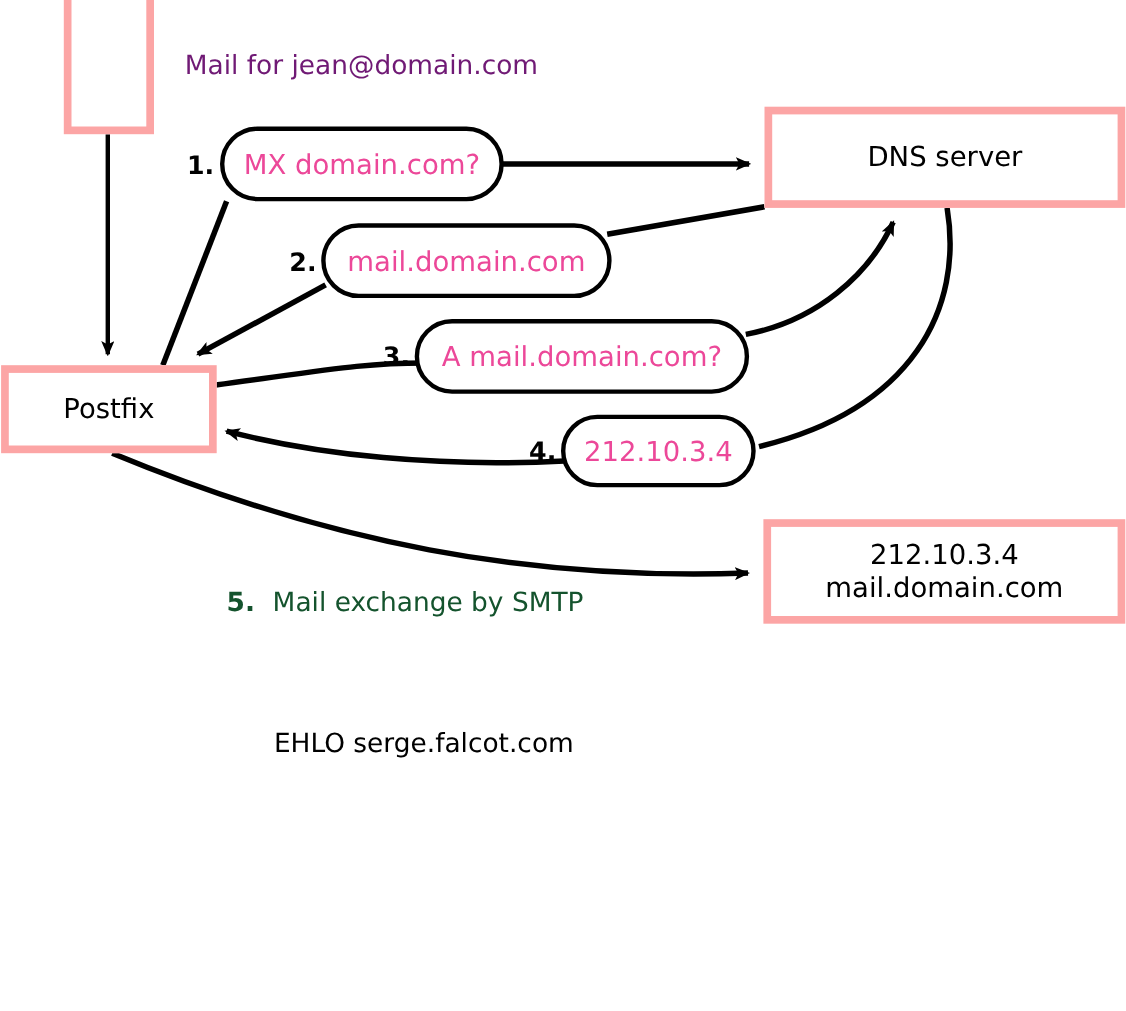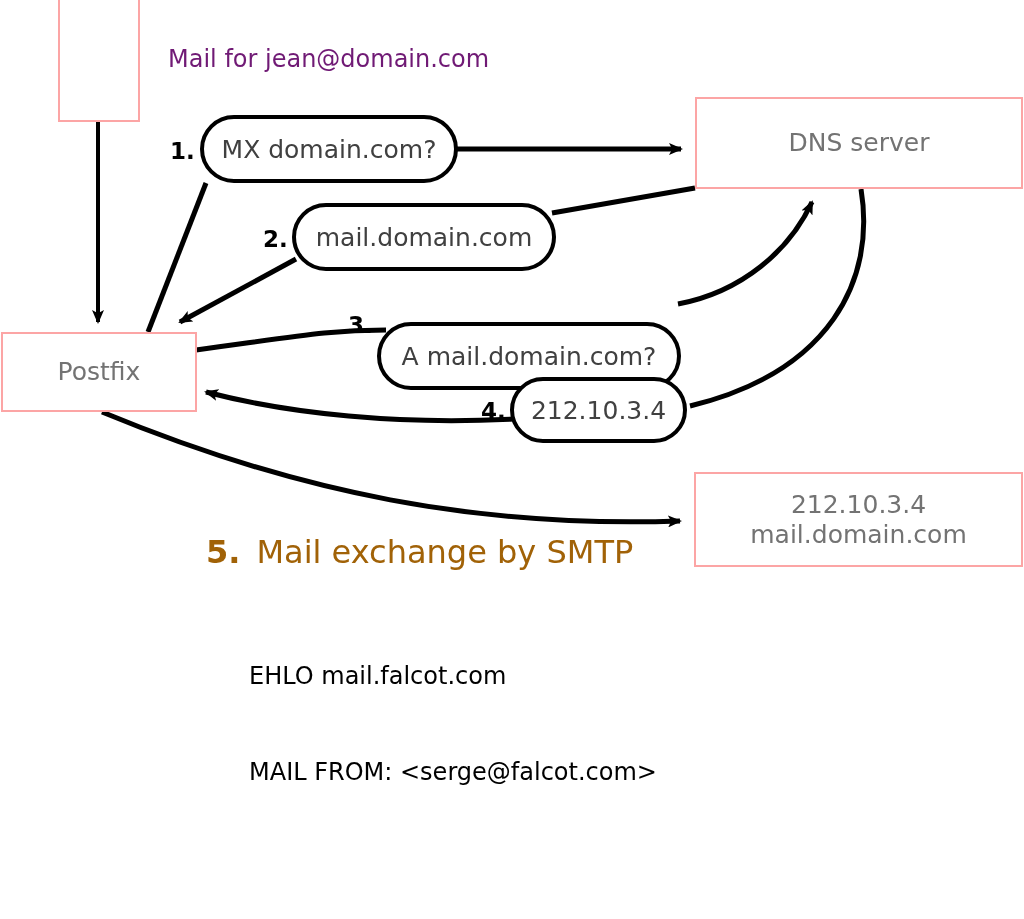--- a/index.html
+++ b/index.html
@@ -22,64 +22,64 @@
   svg#wires {
     position: absolute;
     left: 0;
     top: 0;
     width: 1024px;
     height: 919px;
   }
   .node-box {
     position: absolute;
     box-sizing: border-box;
-    border: 2px solid #fca5a5;
+    border: 7px solid #fca5a5;
     background: #ffffff;
     display: flex;
     align-items: center;
     justify-content: center;
     text-align: center;
     line-height: 1.18;
     font-size: 25px;
-    color: #737373;
+    color: #000000;
   }
   .node-box .lines {
     width: 100%;
   }
   .bubble {
     position: absolute;
     box-sizing: border-box;
     border: 4px solid #000000;
     background: #ffffff;
     border-radius: 999px;
     display: flex;
     align-items: center;
     justify-content: center;
     font-size: 25px;
-    color: #404040;
+    color: #ec4899;
     white-space: nowrap;
     padding: 0 18px;
   }
   .step-num {
     position: absolute;
     font-size: 23px;
     font-weight: bold;
     color: #000000;
     white-space: nowrap;
   }
   .plain-label {
     position: absolute;
     font-size: 24px;
     color: #701a75;
     white-space: nowrap;
   }
   .smtp-head {
     position: absolute;
-    font-size: 32px;
-    color: #a16207;
+    font-size: 24px;
+    color: #14532d;
     white-space: nowrap;
   }
   .smtp-head .num {
     font-weight: bold;
     margin-right: 16px;
   }
   .smtp-body {
     position: absolute;
     font-size: 24px;
     line-height: 32px;
@@ -140,32 +140,31 @@
     </span>
   </div>
 
   <div class="step-num" style="left:170px; top:138px;">1.</div>
   <div class="bubble" style="left:200px; top:115px; width:258px; height:68px;">MX domain.com?</div>
 
   <div class="step-num" style="left:263px; top:226px;">2.</div>
   <div class="bubble" style="left:292px; top:203px; width:264px; height:68px;">mail.domain.com</div>
 
   <div class="step-num" style="left:348px; top:312px;">3.</div>
-  <div class="bubble" style="left:377px; top:290px; width:304px; height:68px;margin-top:32px;">A mail.domain.com?</div>
+  <div class="bubble" style="left:377px; top:290px; width:304px; height:68px;">A mail.domain.com?</div>
 
   <div class="step-num" style="left:481px; top:398px;">4.</div>
   <div class="bubble" style="left:510px; top:377px; width:177px; height:66px;">212.10.3.4</div>
 
   <div class="smtp-head" style="left:206px; top:533px;">
     <span class="num">5.</span><span>Mail exchange by SMTP</span>
   </div>
 
   <div class="smtp-body" style="left:249px; top:596px;">
-    <div>EHLO mail.falcot.com</div>
-    <div>MAIL FROM: &lt;serge@falcot.com&gt;</div>
+    <div>EHLO serge.falcot.com</div>
     
     
     
     
     
     
     
   </div>
 
 </div>

